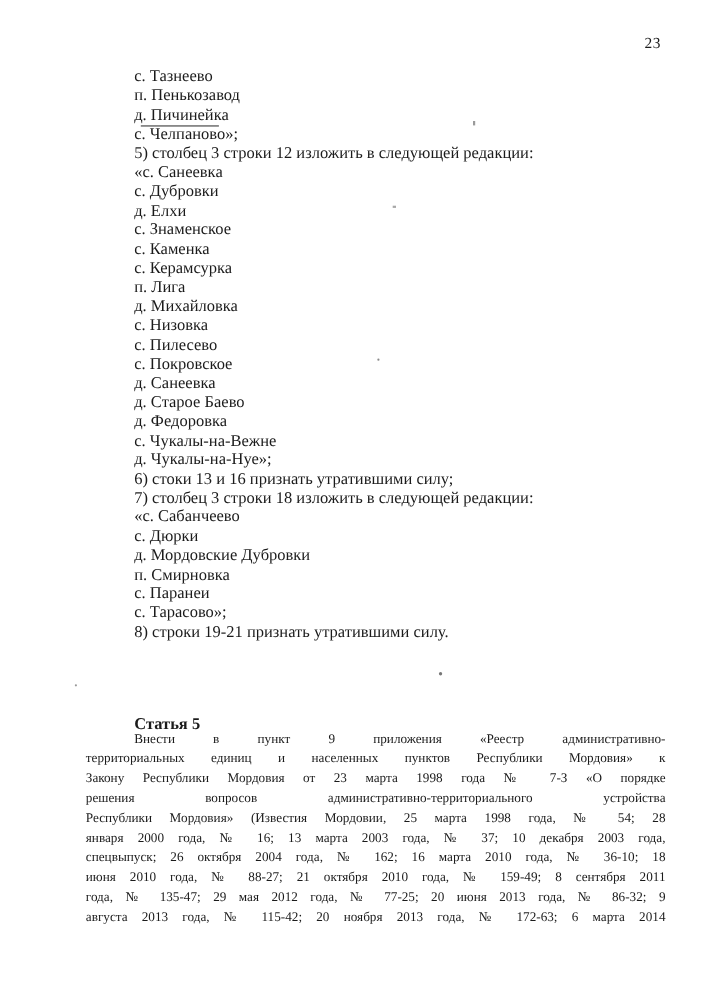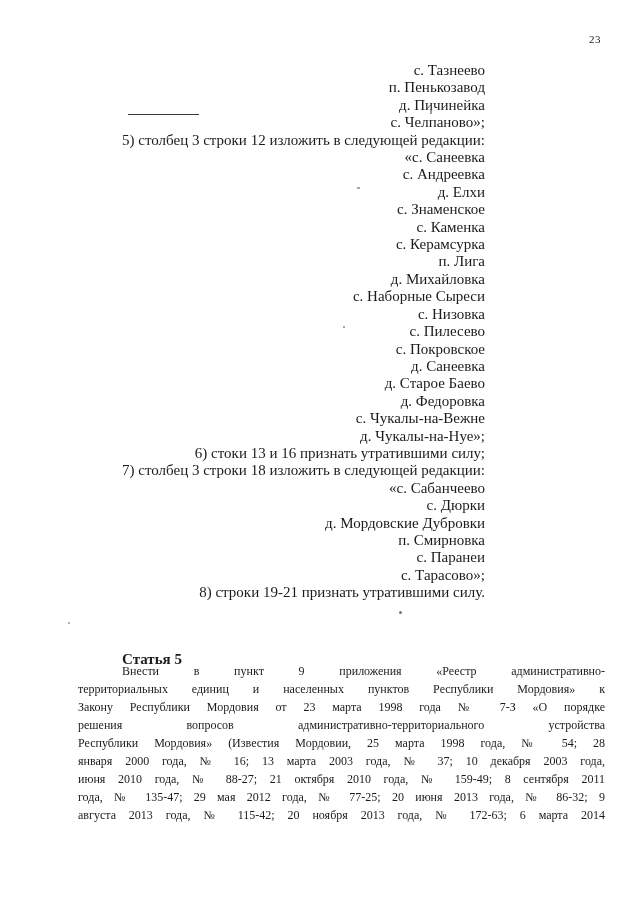--- a/index.html
+++ b/index.html
@@ -13,31 +13,30 @@
     height: 905px;
     background: #ffffff;
     font-family: "Liberation Serif", "DejaVu Serif", serif;
     color: #1b1b1b;
     overflow: hidden;
   }
   .page-number {
     position: absolute;
     top: 33px;
     right: 39px;
-    font-size: 11px;
+    font-size: 14px;
     letter-spacing: 0.5px;
   }
   .amendment-list {
     position: absolute;
     left: 122px;
     top: 62px;
     font-size: 15px;
     line-height: 17.4px;
     white-space: nowrap;
-    text-align: right;
   }
   .article-heading {
     position: absolute;
     left: 122px;
     top: 636px;
     font-size: 15px;
     font-weight: bold;
     line-height: 19px;
     margin-top: 14px;
   }
@@ -82,28 +81,27 @@
 
   <div class="page-number">23</div>
 
   <div class="amendment-list">
       <div class="list-line">с. Тазнеево</div>
       <div class="list-line">п. Пенькозавод</div>
       <div class="list-line">д. Пичинейка</div>
       <div class="list-line">с. Челпаново»;</div>
       <div class="list-line">5) столбец 3 строки 12 изложить в следующей редакции:</div>
       <div class="list-line">«с. Санеевка</div>
-      <div class="list-line">с. Андреевка</div>
+      <div class="list-line">с. Дубровки</div>
       <div class="list-line">д. Елхи</div>
       <div class="list-line">с. Знаменское</div>
       <div class="list-line">с. Каменка</div>
       <div class="list-line">с. Керамсурка</div>
       <div class="list-line">п. Лига</div>
       <div class="list-line">д. Михайловка</div>
-      <div class="list-line">с. Наборные Сыреси</div>
       <div class="list-line">с. Низовка</div>
       <div class="list-line">с. Пилесево</div>
       <div class="list-line">с. Покровское</div>
       <div class="list-line">д. Санеевка</div>
       <div class="list-line">д. Старое Баево</div>
       <div class="list-line">д. Федоровка</div>
       <div class="list-line">с. Чукалы-на-Вежне</div>
       <div class="list-line">д. Чукалы-на-Нуе»;</div>
       <div class="list-line">6) стоки 13 и 16 признать утратившими силу;</div>
       <div class="list-line">7) столбец 3 строки 18 изложить в следующей редакции:</div>
@@ -120,20 +118,21 @@
 
   <div class="article-heading">Статья 5</div>
 
   <div class="article-paragraph">
       <div class="jline">Внести в пункт 9 приложения «Реестр административно-</div>
       <div class="jline">территориальных единиц и населенных пунктов Республики Мордовия» к</div>
       <div class="jline">Закону Республики Мордовия от 23 марта 1998 года № 7-З «О порядке</div>
       <div class="jline">решения вопросов административно-территориального устройства</div>
       <div class="jline">Республики Мордовия» (Известия Мордовии, 25 марта 1998 года, № 54; 28</div>
       <div class="jline">января 2000 года, № 16; 13 марта 2003 года, № 37; 10 декабря 2003 года,</div>
+      <div class="jline">спецвыпуск; 26 октября 2004 года, № 162; 16 марта 2010 года, № 36-10; 18</div>
       <div class="jline">июня 2010 года, № 88-27; 21 октября 2010 года, № 159-49; 8 сентября 2011</div>
       <div class="jline">года, № 135-47; 29 мая 2012 года, № 77-25; 20 июня 2013 года, № 86-32; 9</div>
       <div class="jline">августа 2013 года, № 115-42; 20 ноября 2013 года, № 172-63; 6 марта 2014</div>
     </div>
 
   <div class="artifact speck-1"></div>
   <div class="artifact speck-2"></div>
   <div class="artifact speck-3"></div>
   <div class="artifact speck-4"></div>
   <div class="artifact speck-5"></div>

